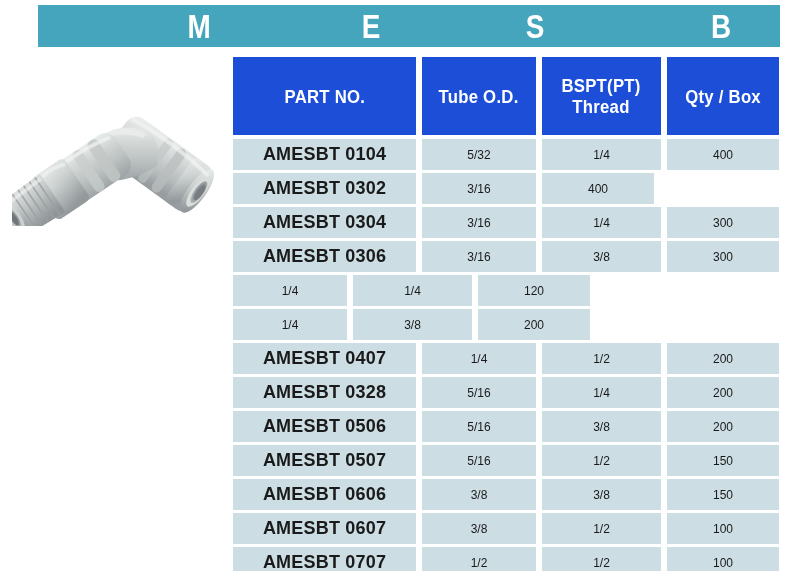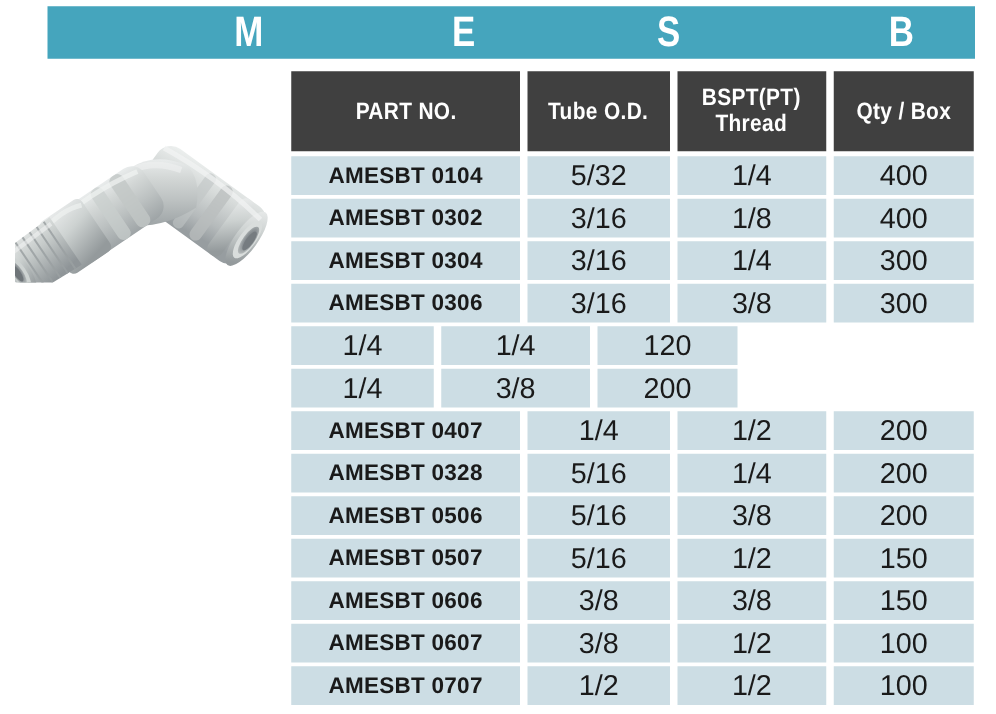--- a/index.html
+++ b/index.html
@@ -71,43 +71,43 @@
   
   .c0 { width: 183px; }
   .c1 { width: 114px; }
   .c2 { width: 119px; }
   .c3 { width: 112px; }
   .c0, .c1, .c2 { margin-right: 6px; }
 
   
   #table-header { margin-bottom: 4px; }
   #table-header .tcell {
-    background: #404040;
+    background: #1d4ed8;
     color: #ffffff;
-    height: 64px;
+    height: 78px;
     font-family: "Liberation Sans Narrow", "Liberation Sans", sans-serif;
     font-weight: bold;
     font-size: 19px;
     line-height: 21px;
     letter-spacing: 0.3px;
     transform: none;
   }
   #table-header .hdr-inner {
     transform: scaleX(0.88);
     transform-origin: center center;
     white-space: pre-line;
   }
 
   
   .data-row { margin-bottom: 3px; }
   .data-row .tcell {
     background: #ccdde4;
     height: 31px;
     color: #1a1a1a;
-    font-size: 23px;
+    font-size: 12px;
   }
   .data-row .c0 {
     font-weight: bold;
     font-size: 18px;
     letter-spacing: 0.2px;
   }
   .data-row .c1,
   .data-row .c2,
   .data-row .c3 {
     font-weight: normal;
@@ -224,21 +224,20 @@
   <div id="table-body">
       <div class="trow data-row">
         <div class="tcell c0">AMESBT 0104</div>
         <div class="tcell c1">5/32</div>
         <div class="tcell c2">1/4</div>
         <div class="tcell c3">400</div>
       </div>
       <div class="trow data-row">
         <div class="tcell c0">AMESBT 0302</div>
         <div class="tcell c1">3/16</div>
-        <div class="tcell c2">1/8</div>
         <div class="tcell c3">400</div>
       </div>
       <div class="trow data-row">
         <div class="tcell c0">AMESBT 0304</div>
         <div class="tcell c1">3/16</div>
         <div class="tcell c2">1/4</div>
         <div class="tcell c3">300</div>
       </div>
       <div class="trow data-row">
         <div class="tcell c0">AMESBT 0306</div>

